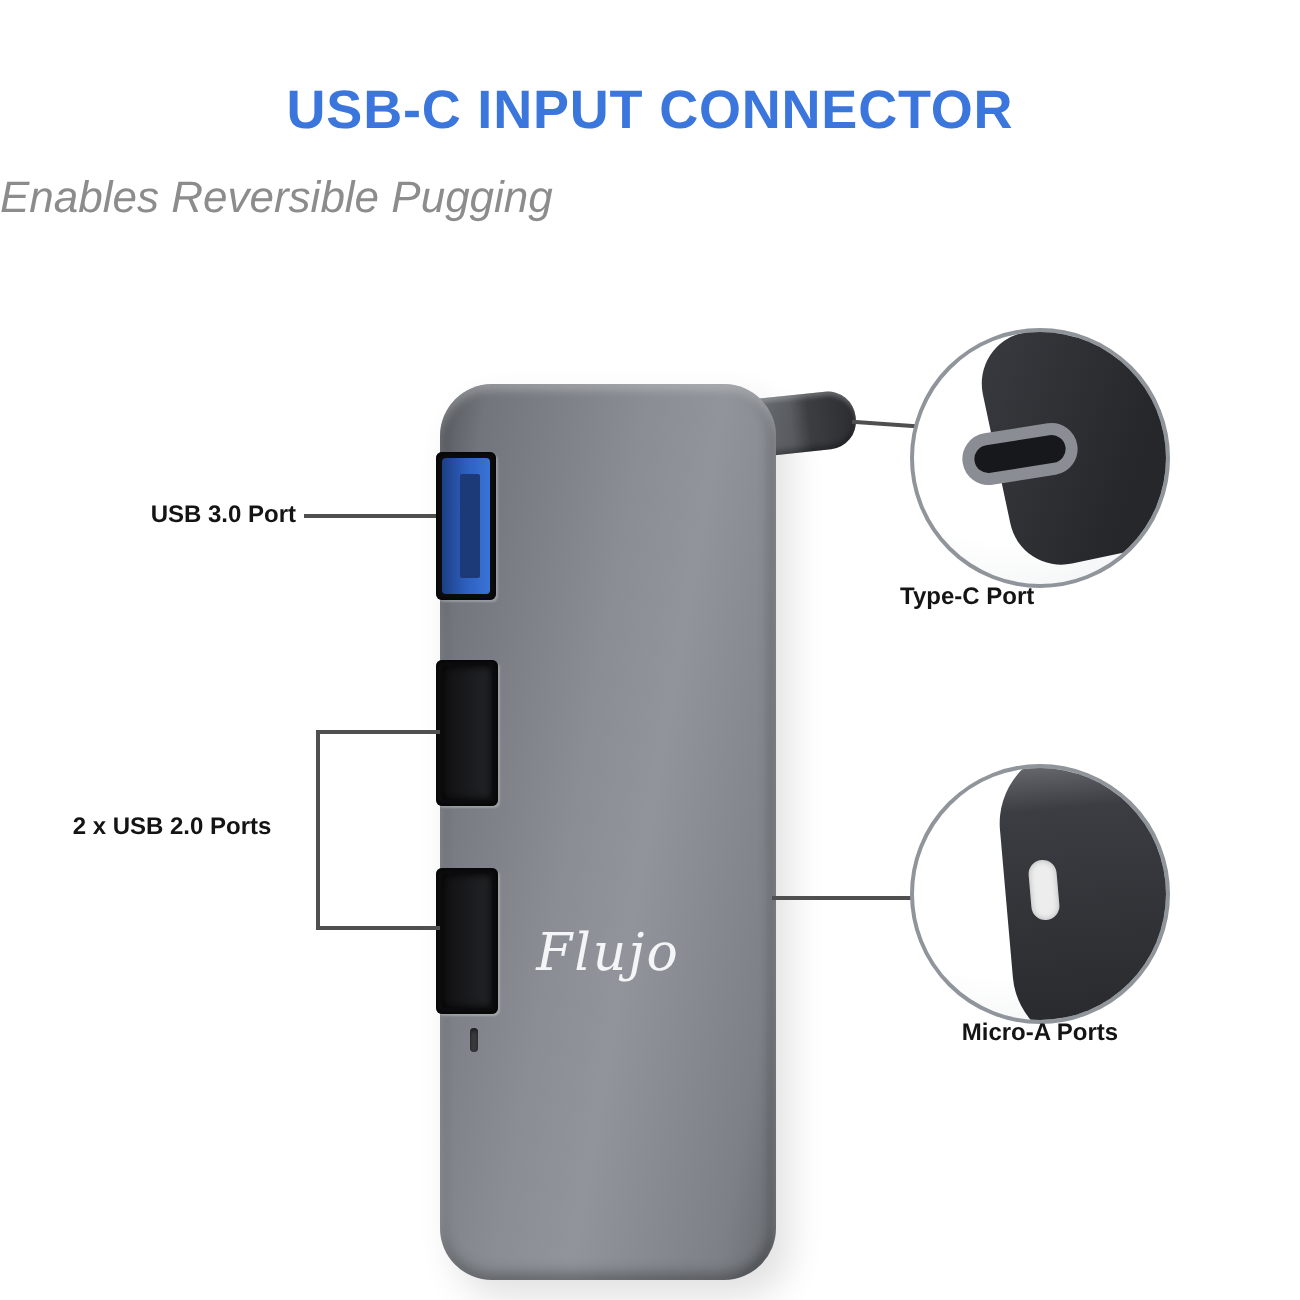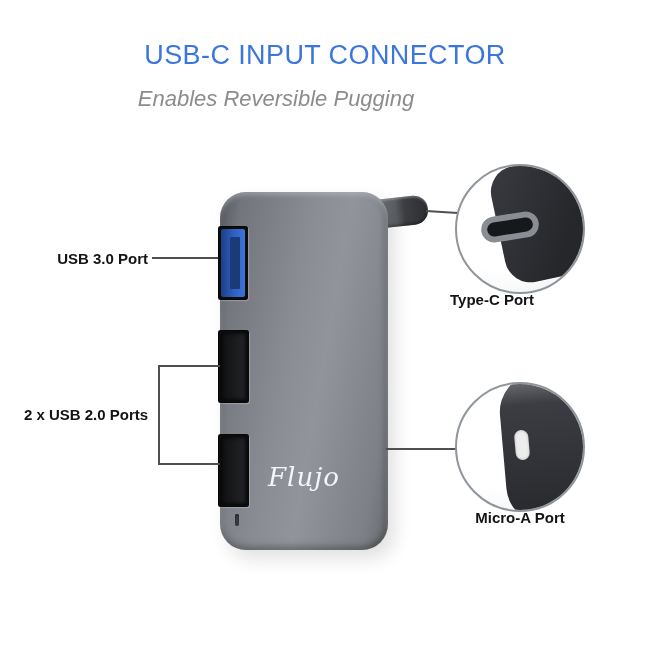--- a/index.html
+++ b/index.html
@@ -1,52 +1,52 @@
 <!DOCTYPE html>
 <html><head>
 <meta charset="utf-8">
 <style>
   html,body{margin:0;padding:0;}
   body{background:#ffffff;font-family:"Liberation Sans",sans-serif;}
   .stage{position:relative;width:650px;height:650px;background:#ffffff;overflow:hidden;}
 
   .title{position:absolute;left:0;top:40px;width:650px;text-align:center;
-         font-size:27px;font-weight:normal;letter-spacing:0.4px;color:#3b76dd;}
-  .subtitle{position:absolute;left:0;top:86px;width:552px;text-align:center;
+         font-size:27px;font-weight:bold;letter-spacing:0.4px;color:#3b76dd;}
+  .subtitle{position:absolute;left:0;top:86px;width:552px;
          font-size:22px;font-style:italic;color:#8c8c8c;}
 
   
   .plug{position:absolute;left:376px;top:197px;width:52px;height:29px;
         transform:rotate(-6deg);
         background:linear-gradient(90deg,#74787e 0%,#5b5e63 38%,#3c3e42 55%,#2c2d31 100%);
         border-radius:4px 14px 14px 4px;
         box-shadow:inset 0 2px 2px rgba(255,255,255,0.25), inset 0 -2px 3px rgba(0,0,0,0.35);}
 
   
-  .device{position:absolute;left:220px;top:192px;width:168px;height:358px;border-radius:26px;
+  .device{position:absolute;left:220px;top:192px;width:168px;height:448px;border-radius:26px;
         background:linear-gradient(100deg,#54575c 0%,#72767c 10%,#8a8e94 42%,#91959b 58%,#7d8187 88%,#686b70 100%);
         box-shadow:inset 0 3px 4px rgba(255,255,255,0.3), inset 0 -4px 7px rgba(0,0,0,0.25),
                    inset -4px 0 6px rgba(0,0,0,0.12), 7px 9px 18px rgba(0,0,0,0.12);}
   .port{position:absolute;left:-2px;background:#0d0d0f;border-radius:3px;
         box-shadow:inset 0 0 3px #000, 1px 1px 1px rgba(255,255,255,0.25);}
   .port .inner{position:absolute;left:3px;top:3px;right:3px;bottom:3px;border-radius:2px;}
   .usb3{top:34px;width:30px;height:74px;}
   .usb3 .inner{background:linear-gradient(90deg,#1d3f85 0%,#2e62c2 55%,#3a73d6 100%);}
   .usb3 .tongue{position:absolute;left:9px;top:8px;width:10px;height:52px;background:#1c3a78;border-radius:1px;}
   .usb2{width:31px;height:73px;}
   .usb2 .inner{background:linear-gradient(90deg,#101012,#232427);box-shadow:inset 0 0 4px #000;}
   .usb2.p1{top:138px;}
   .usb2.p2{top:242px;}
   .led{position:absolute;left:15px;top:322px;width:4px;height:12px;border-radius:2px;
        background:#3a3c40;box-shadow:inset 0 1px 2px rgba(0,0,0,0.6);}
   .brand{position:absolute;left:0;right:0;top:270px;text-align:center;color:#f4f5f6;
        font-family:"DejaVu Serif",serif;font-style:italic;font-size:26px;letter-spacing:1px;}
 
   
-  .note{font-size:15px;font-weight:bold;color:#141414;}
+  .note{font-size:12px;font-weight:bold;color:#141414;}
   .usb3-label{position:absolute;left:36px;top:250px;width:112px;text-align:right;}
   .usb2-label{position:absolute;left:20px;top:406px;width:132px;text-align:center;}
   .typec-label{position:absolute;left:450px;top:291px;width:140px;text-align:left;}
   .micro-label{position:absolute;left:450px;top:509px;width:140px;text-align:center;}
 
   
   .cline{position:absolute;background:#4f4f4f;height:2px;}
   .usb3-line{left:152px;top:257px;width:66px;}
   .bracket-top{left:158px;top:365px;width:62px;}
   .bracket-bottom{left:158px;top:463px;width:62px;}
@@ -110,15 +110,15 @@
     <div class="tc-body"></div>
     <div class="tc-pill"></div>
   </div>
   <div class="note typec-label">Type-C Port</div>
 
   <div class="cline micro-line"></div>
   <div class="zoom micro-circle">
     <div class="mc-body"></div>
     <div class="mc-slot"></div>
   </div>
-  <div class="note micro-label">Micro-A Port</div>
+  <div class="note micro-label">Micro-A Ports</div>
 
 </div>
 
 </body></html>

